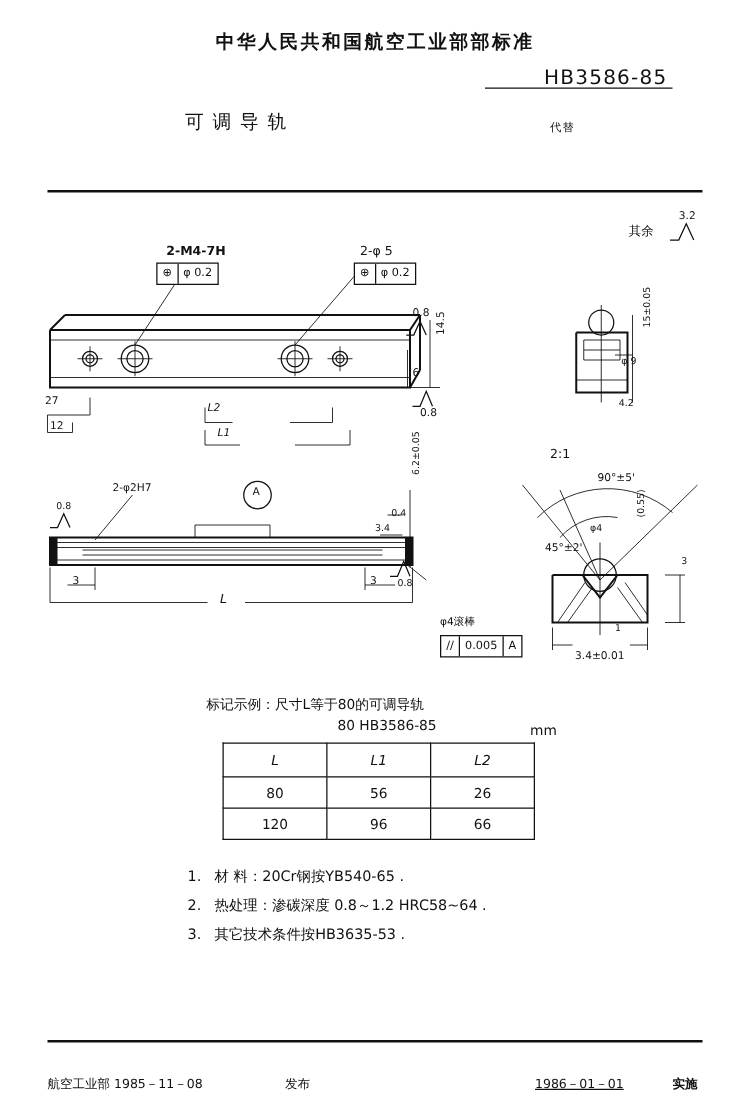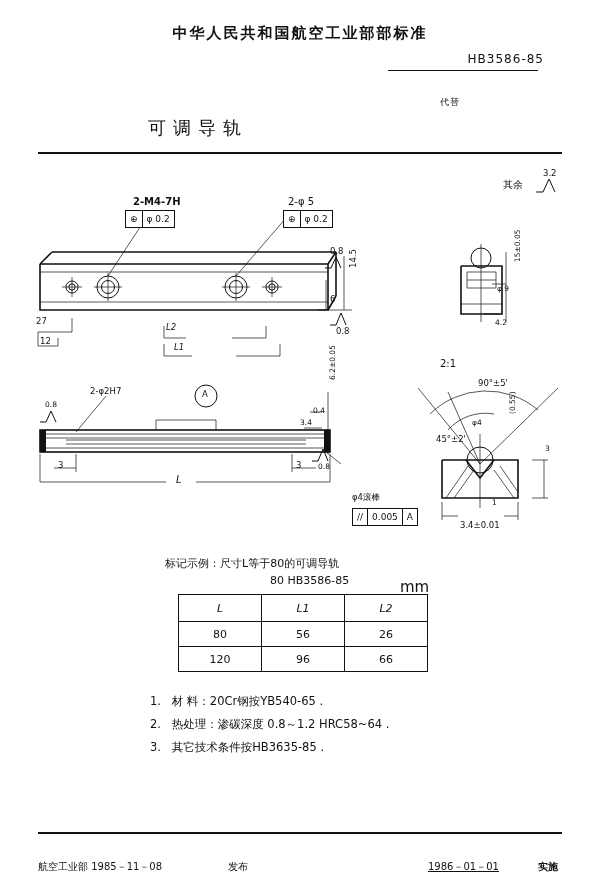--- a/index.html
+++ b/index.html
@@ -13,29 +13,29 @@
   }
   .page{position:absolute;inset:0;}
 
   
   .hdr-title{
     position:absolute;left:0;right:0;top:24px;
     text-align:center;
     font-size:15px;font-weight:bold;letter-spacing:2px;
   }
   .std-no{
-    position:absolute;right:56px;top:52px;
-    font-size:12px;letter-spacing:1px;
+    position:absolute;right:66px;top:52px;
+    font-size:16px;letter-spacing:1px;
   }
   .std-rule{
     position:absolute;right:62px;top:70px;width:150px;height:1px;background:#111;
   }
   .doc-name{
     position:absolute;left:148px;top:88px;
-    font-size:18px;letter-spacing:7px;margin-top:28px;
+    font-size:15px;letter-spacing:7px;
   }
   .replace{
     position:absolute;right:140px;top:96px;
     font-size:9px;letter-spacing:1px;
   }
   .hdr-line{
     position:absolute;left:38px;right:38px;top:152px;height:2px;background:#111;
   }
 
   
@@ -78,21 +78,21 @@
   .tolbox .cell:last-child{border-right:none;}
 
   
   .mark-ex{
     position:absolute;left:165px;top:556px;font-size:11px;white-space:nowrap;
   }
   .mark-ex2{
     position:absolute;left:270px;top:574px;font-size:11px;white-space:nowrap;
   }
   .unit-mm{
-    position:absolute;left:400px;top:578px;font-size:15px;
+    position:absolute;left:424px;top:578px;font-size:11px;
   }
 
   
   table.dim{
     position:absolute;left:178px;top:594px;
     border-collapse:collapse;font-size:11px;
   }
   table.dim td,table.dim th{
     border:1px solid #111;
     width:80px;height:22px;text-align:center;font-weight:normal;
@@ -376,21 +376,21 @@
     <div>
       <span class="num">1.</span>
       <span>材  料：20Cr钢按YB540-65 .</span>
     </div>
     <div>
       <span class="num">2.</span>
       <span>热处理：渗碳深度 0.8～1.2 HRC58~64 .</span>
     </div>
     <div>
       <span class="num">3.</span>
-      <span>其它技术条件按HB3635-85 .</span>
+      <span>其它技术条件按HB3635-53 .</span>
     </div>
   </div>
 
   <div class="ftr-line"></div>
   <div class="ftr">
     <span class="f1">航空工业部  1985－11－08</span>
     <span class="f2">发布</span>
     <span class="f3">1986－01－01</span>
     <span class="f4">实施</span>
   </div>

